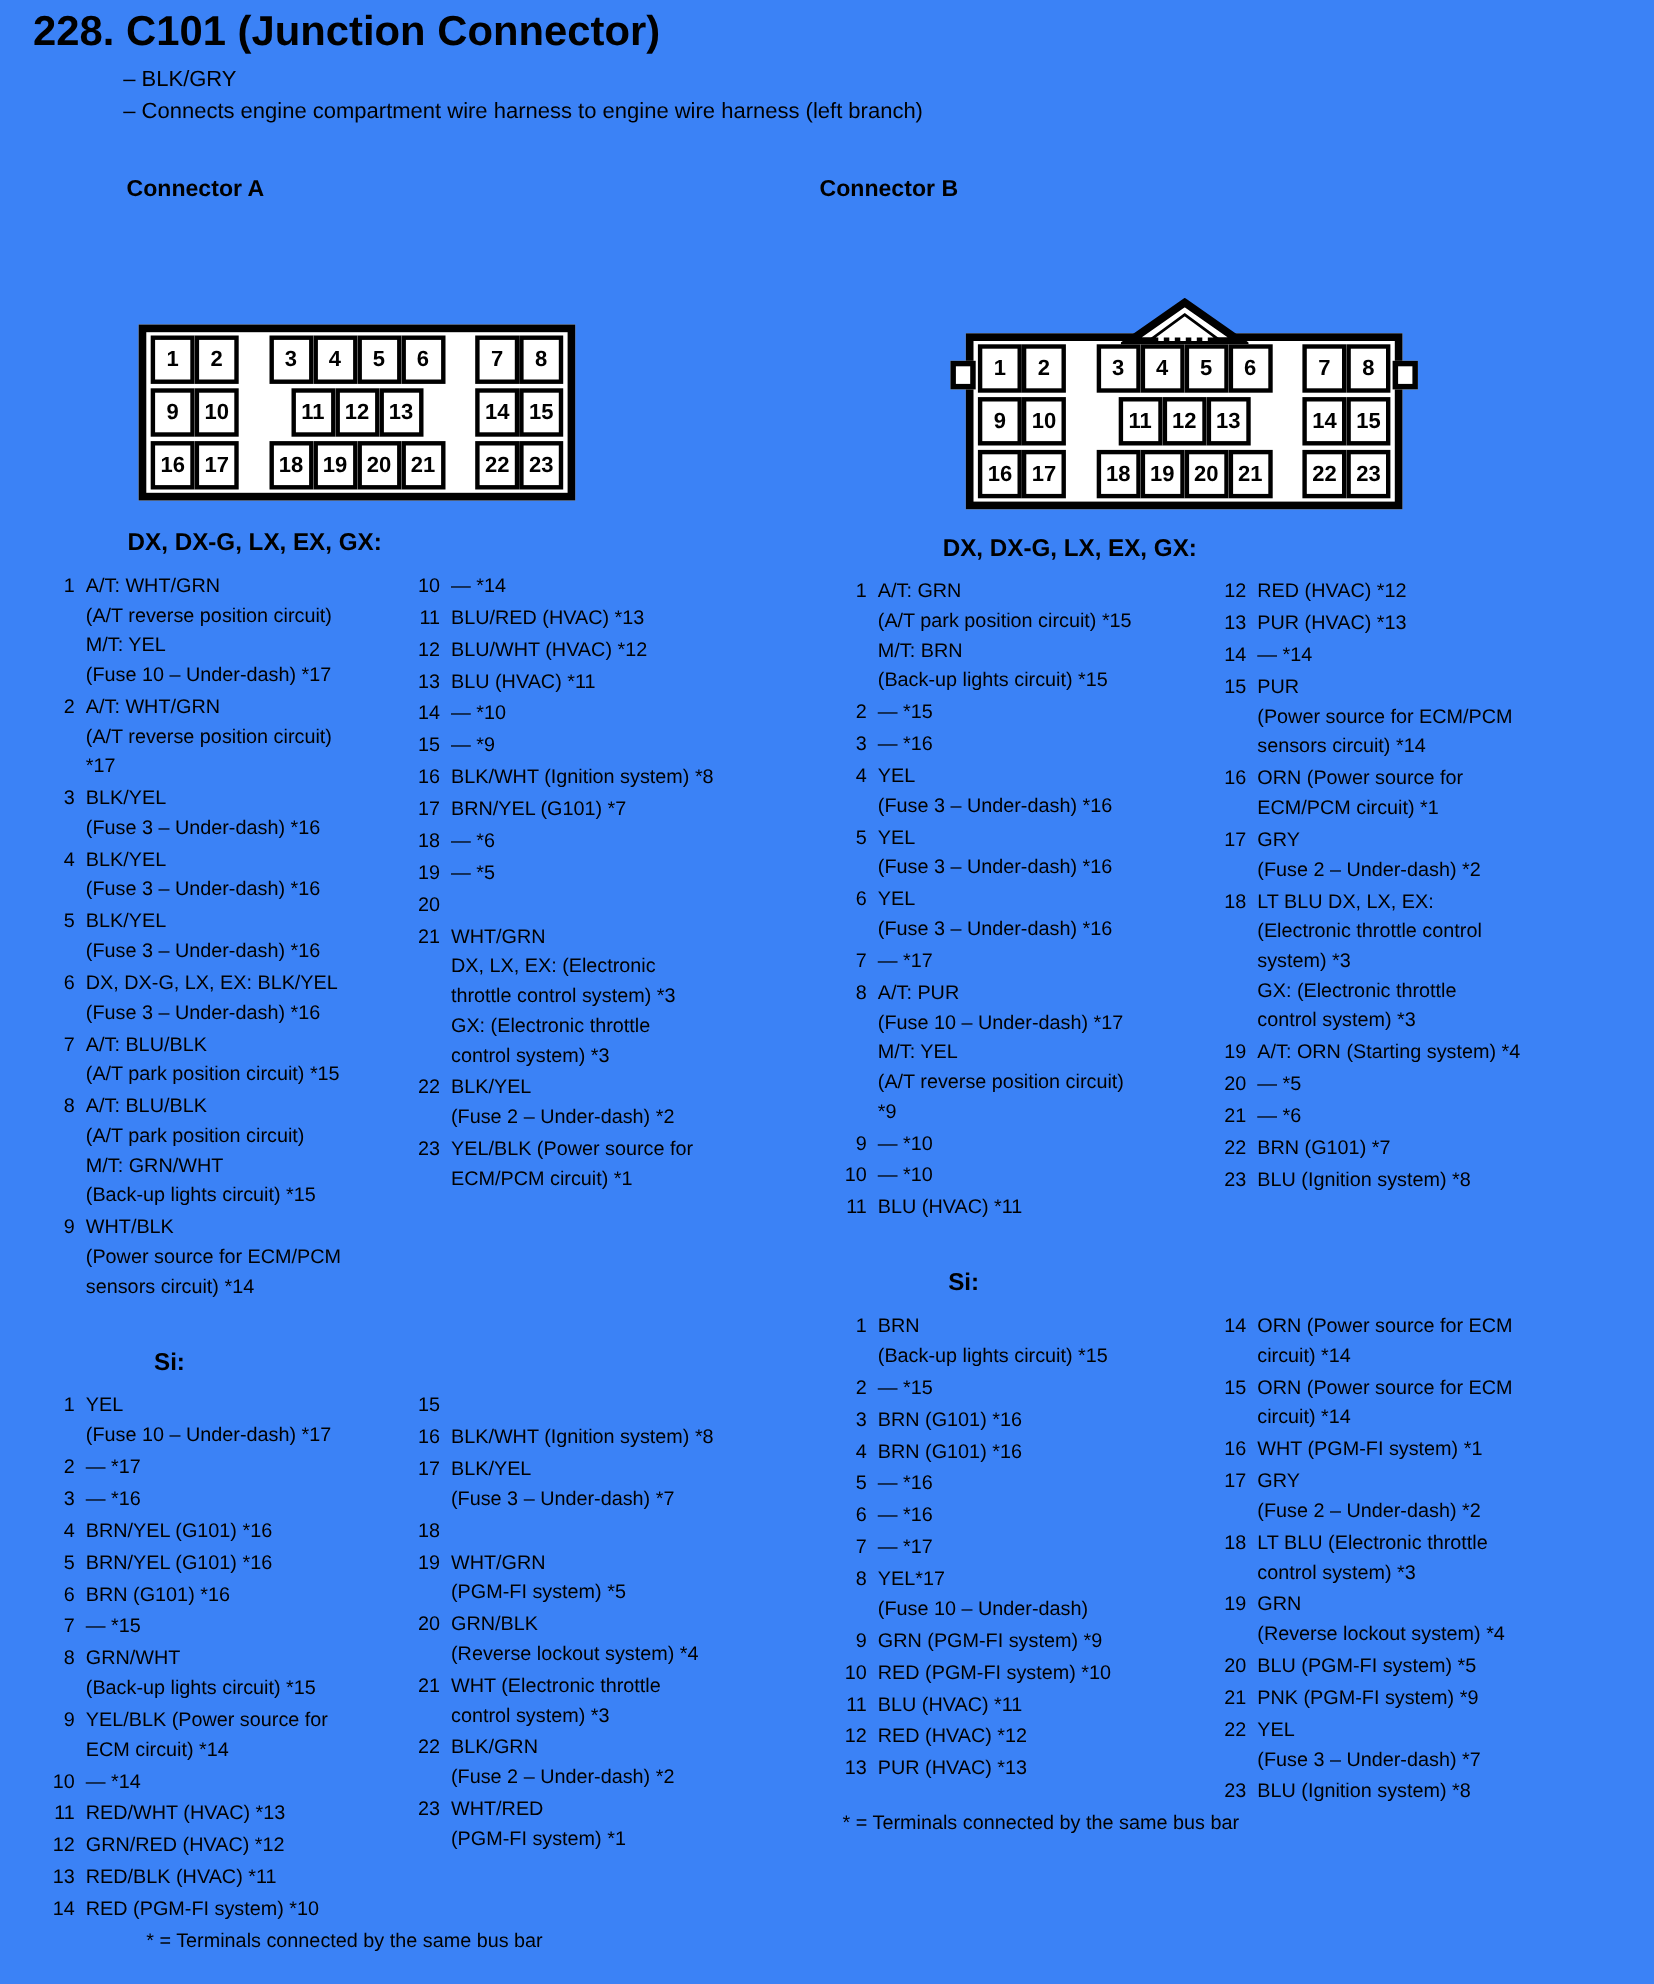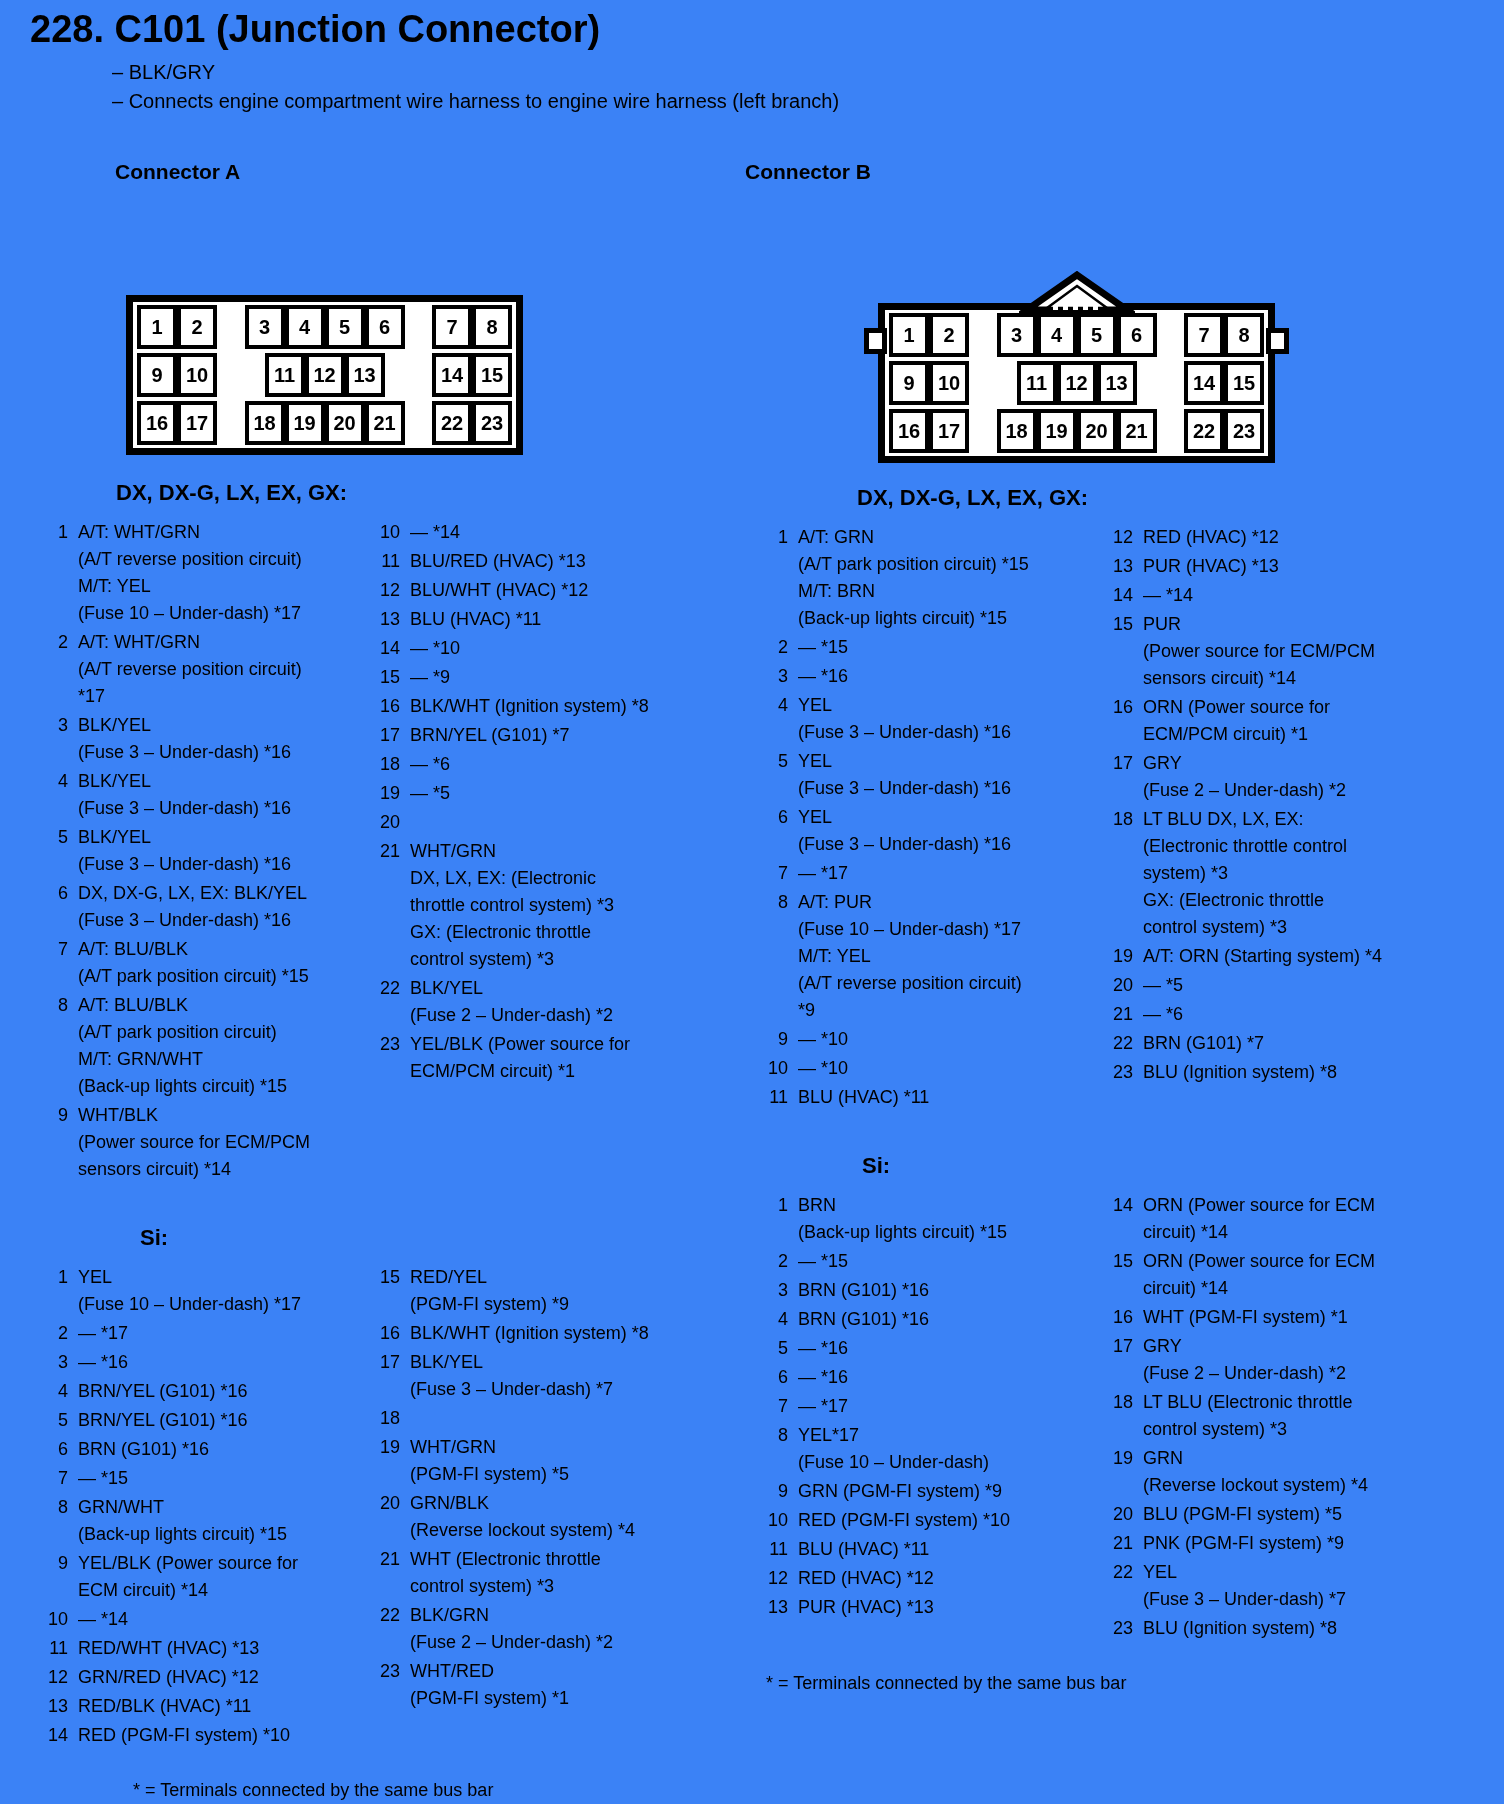--- a/index.html
+++ b/index.html
@@ -34,21 +34,21 @@
   #secA .sec:nth-child(2) .sec-title{margin-left:102px;margin-top:40px;}
   #secB .sec:nth-child(1) .sec-title{margin-left:99px;}
   #secB .sec:nth-child(2) .sec-title{margin-left:104px;margin-top:40px;}
   .cols{display:flex;align-items:flex-start;}
   .colL{width:332px;flex-shrink:0;}
   #blockB .colL{width:345px;}
   .colR{flex:1;}
   .item{display:flex;margin-bottom:2px;}
   .num{width:30px;flex-shrink:0;text-align:right;padding-right:10px;}
   .txt{flex:1;}
-  .footnote{margin-top:26px;font-size:18px;}
+  .footnote{font-size:18px;}
   .fnA{margin-left:95px;}
   .fnB{margin-left:8px;}
 </style>
 </head>
 <body>
 
 <div id="page">
 
   <div class="title">228. C101 (Junction Connector)</div>
   <div class="bullets" id="bullets">
@@ -421,24 +421,20 @@
               <div class="item">
                 <div class="num">14</div>
                 <div class="txt">
                   <div>RED (PGM-FI system) *10</div>
                 </div>
               </div>
             </div>
             <div class="colR">
               <div class="item">
                 <div class="num">15</div>
-                <div class="txt">
-                  <div>RED/YEL</div>
-                  <div>(PGM-FI system) *9</div>
-                </div>
               </div>
               <div class="item">
                 <div class="num">16</div>
                 <div class="txt">
                   <div>BLK/WHT (Ignition system) *8</div>
                 </div>
               </div>
               <div class="item">
                 <div class="num">17</div>
                 <div class="txt">

